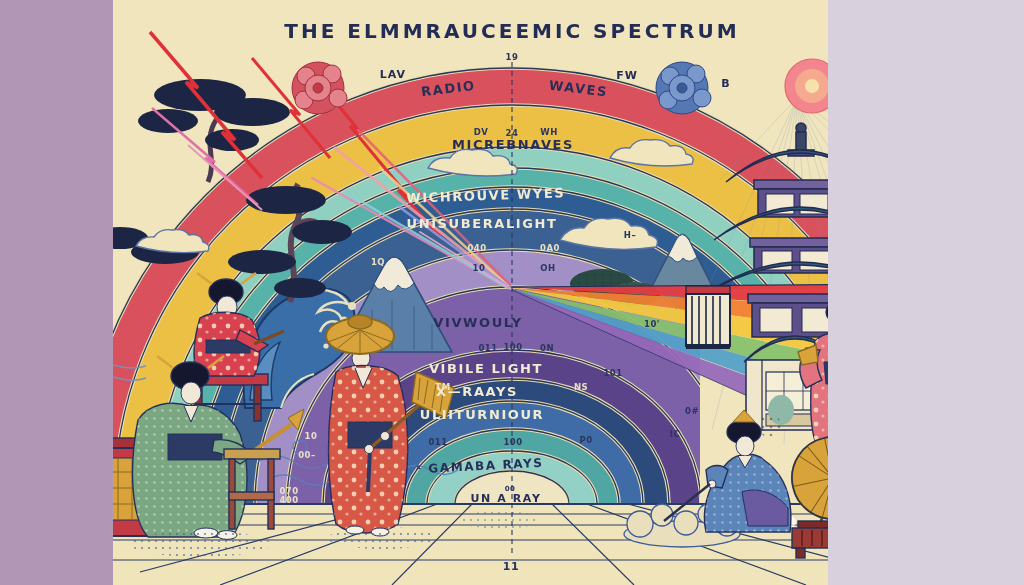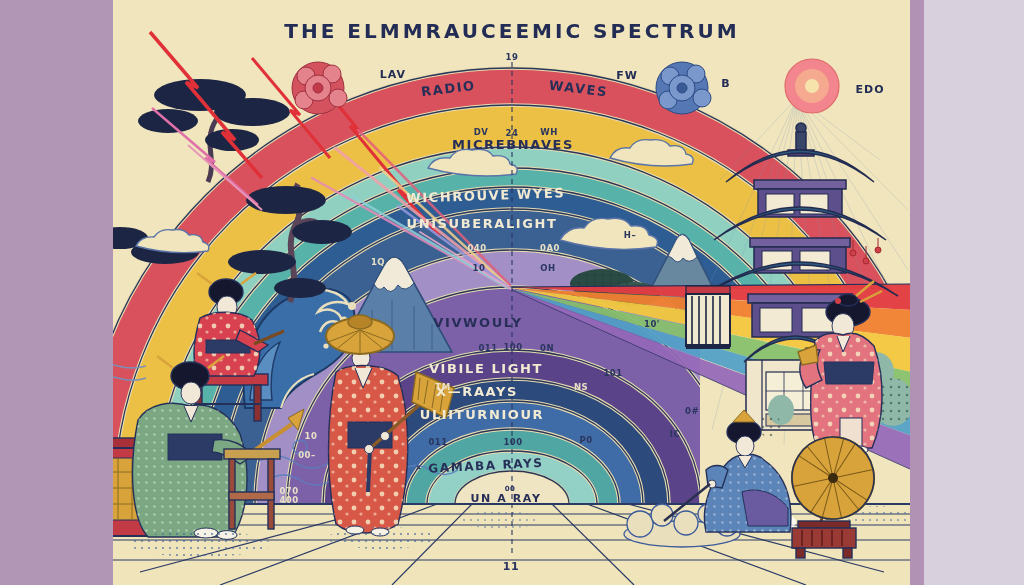--- a/index.html
+++ b/index.html
@@ -1,16 +1,16 @@
 <!DOCTYPE html>
 <html><head>
 <meta charset="utf-8">
 <style>
   html,body{margin:0;padding:0;background:#d8d0dc;}
-  .stage{width:924px;height:585px;position:relative;overflow:hidden;
+  .stage{width:828px;height:585px;position:relative;overflow:hidden;
          font-family:"DejaVu Sans",sans-serif;}
   svg{display:block;}
   text{font-family:"DejaVu Sans","Liberation Sans",sans-serif;}
   .title-t{font-size:20px;font-weight:bold;letter-spacing:3px;fill:#222c54;}
   .corner-t{font-size:11px;font-weight:bold;letter-spacing:1px;fill:#222c54;}
   .band-t{font-size:13px;font-weight:bold;letter-spacing:1.6px;}
   .band-t-lite{fill:#f2ead2;}
   .band-t-dark{fill:#272f58;}
   .tick-t{font-size:8.5px;font-weight:bold;letter-spacing:.5px;fill:#2a3560;}
   .tick-lite{fill:#e8e0c6;}

